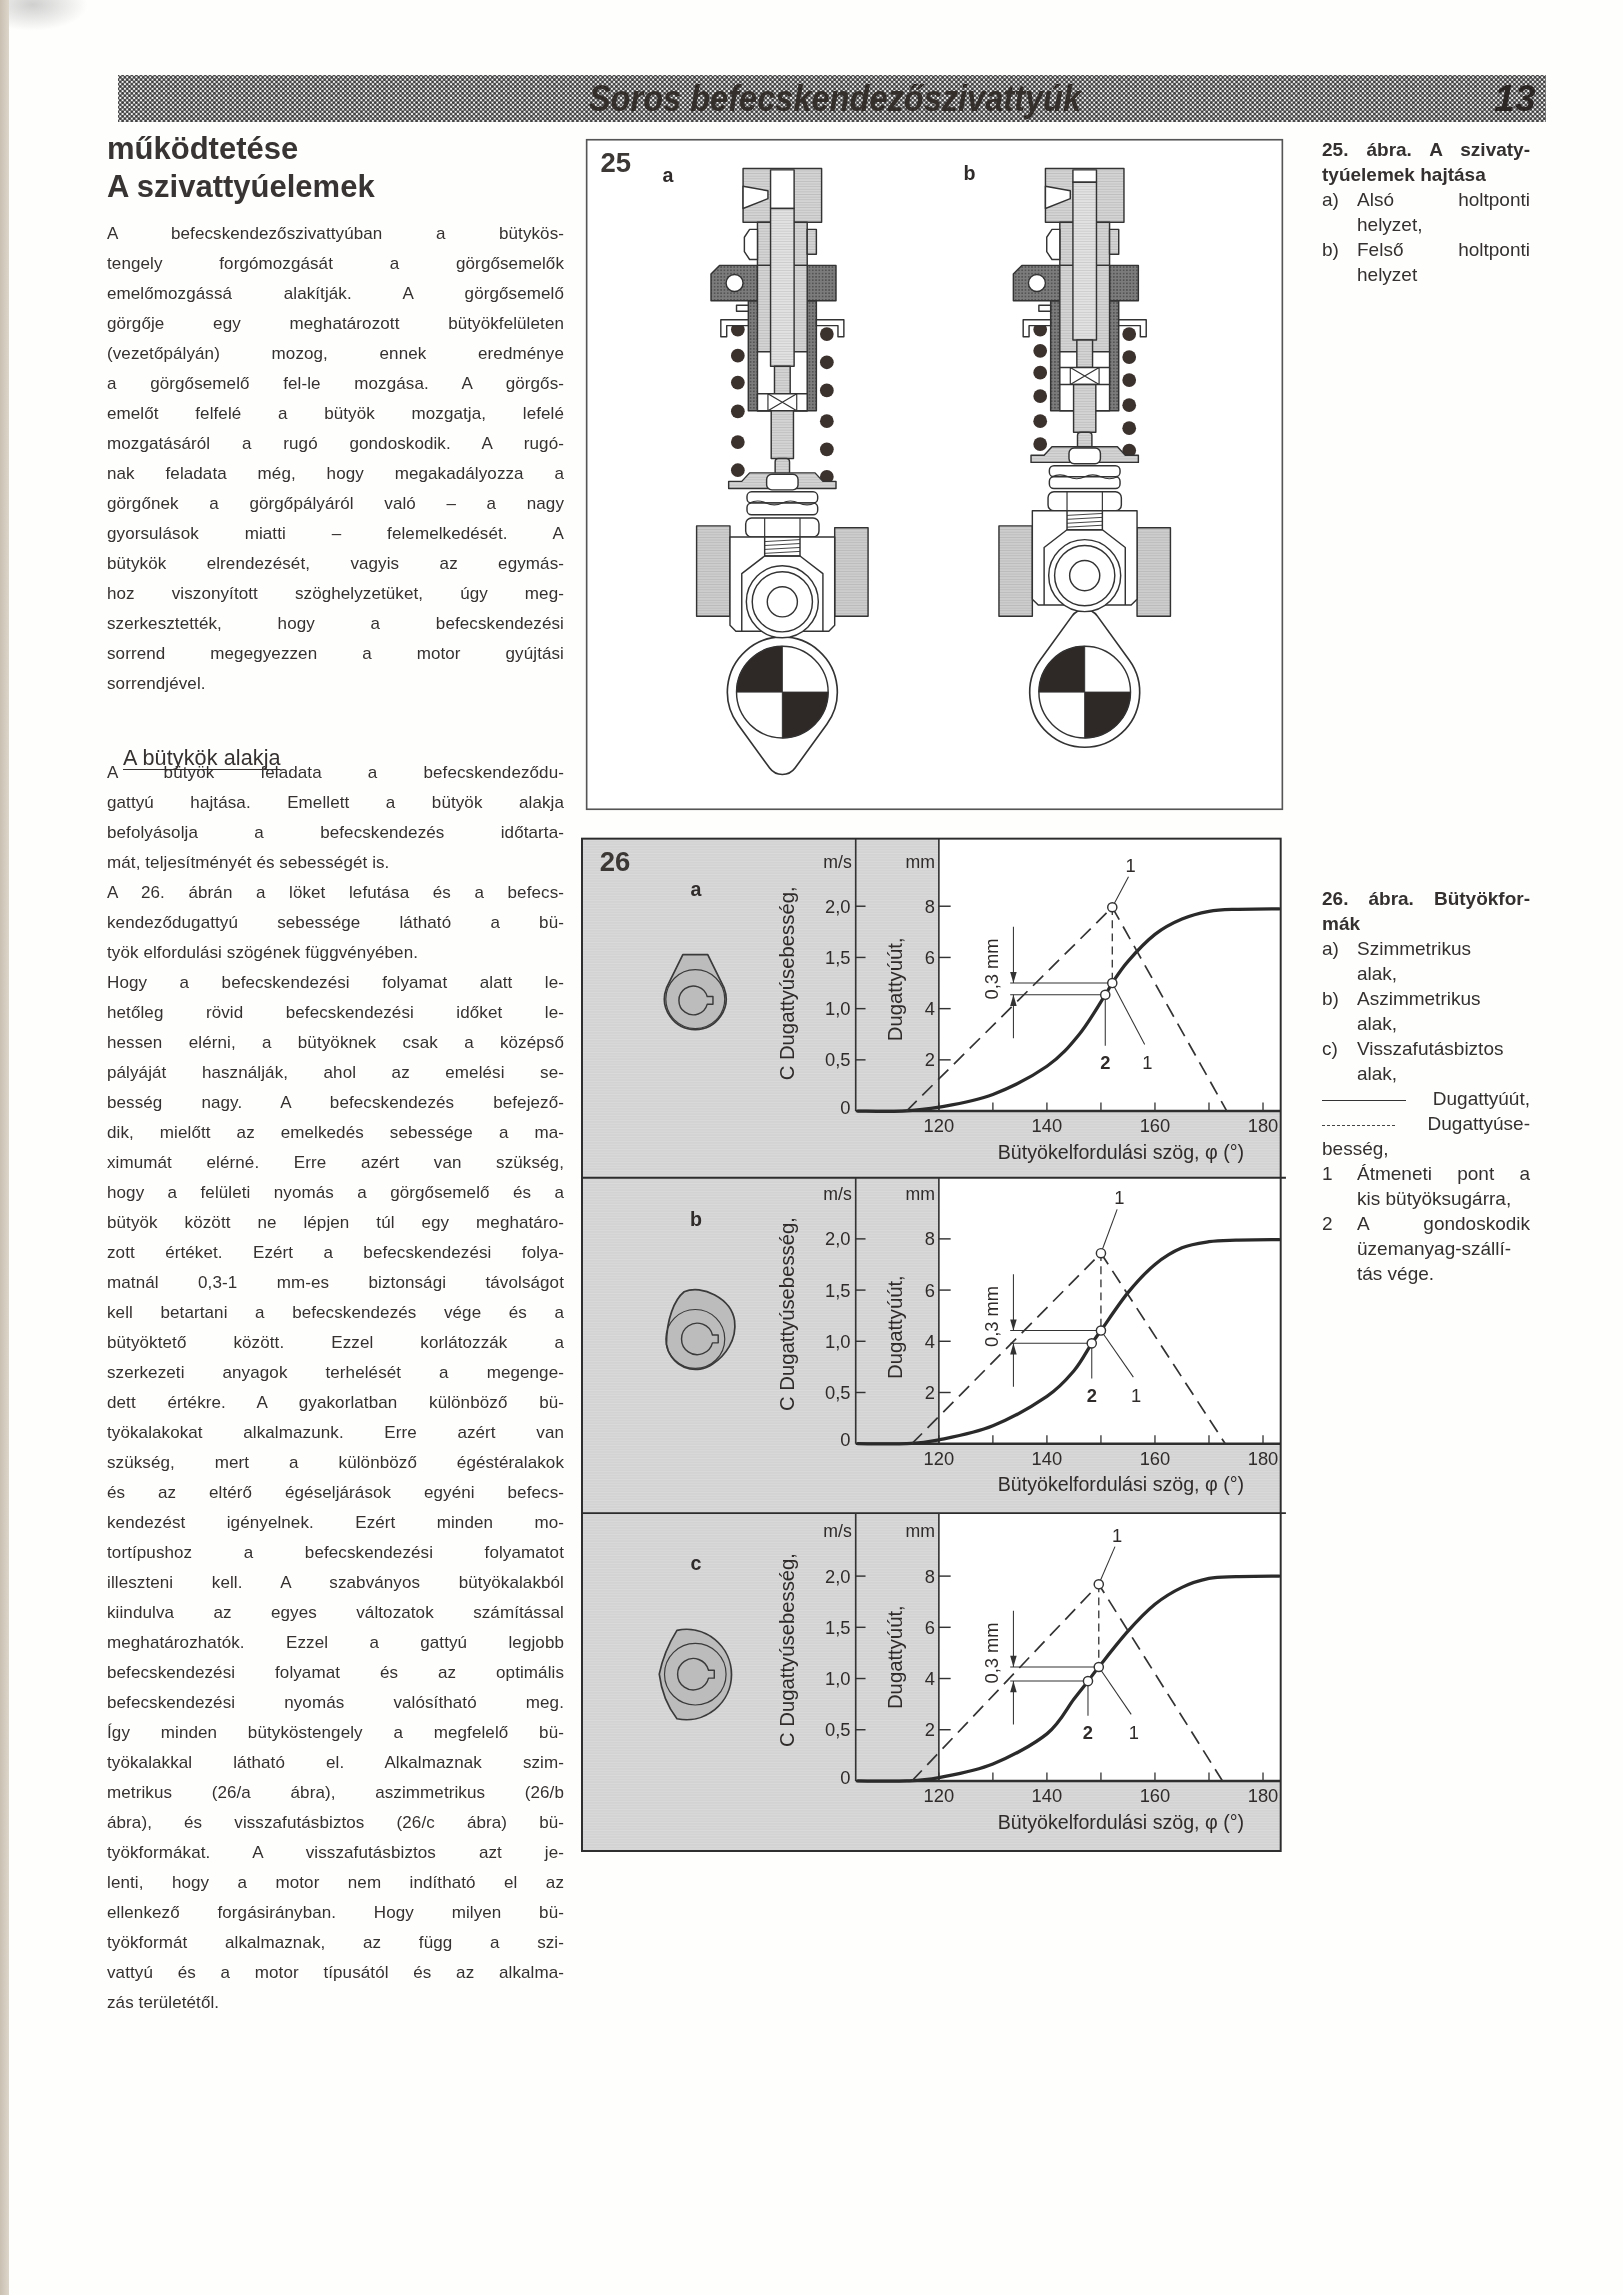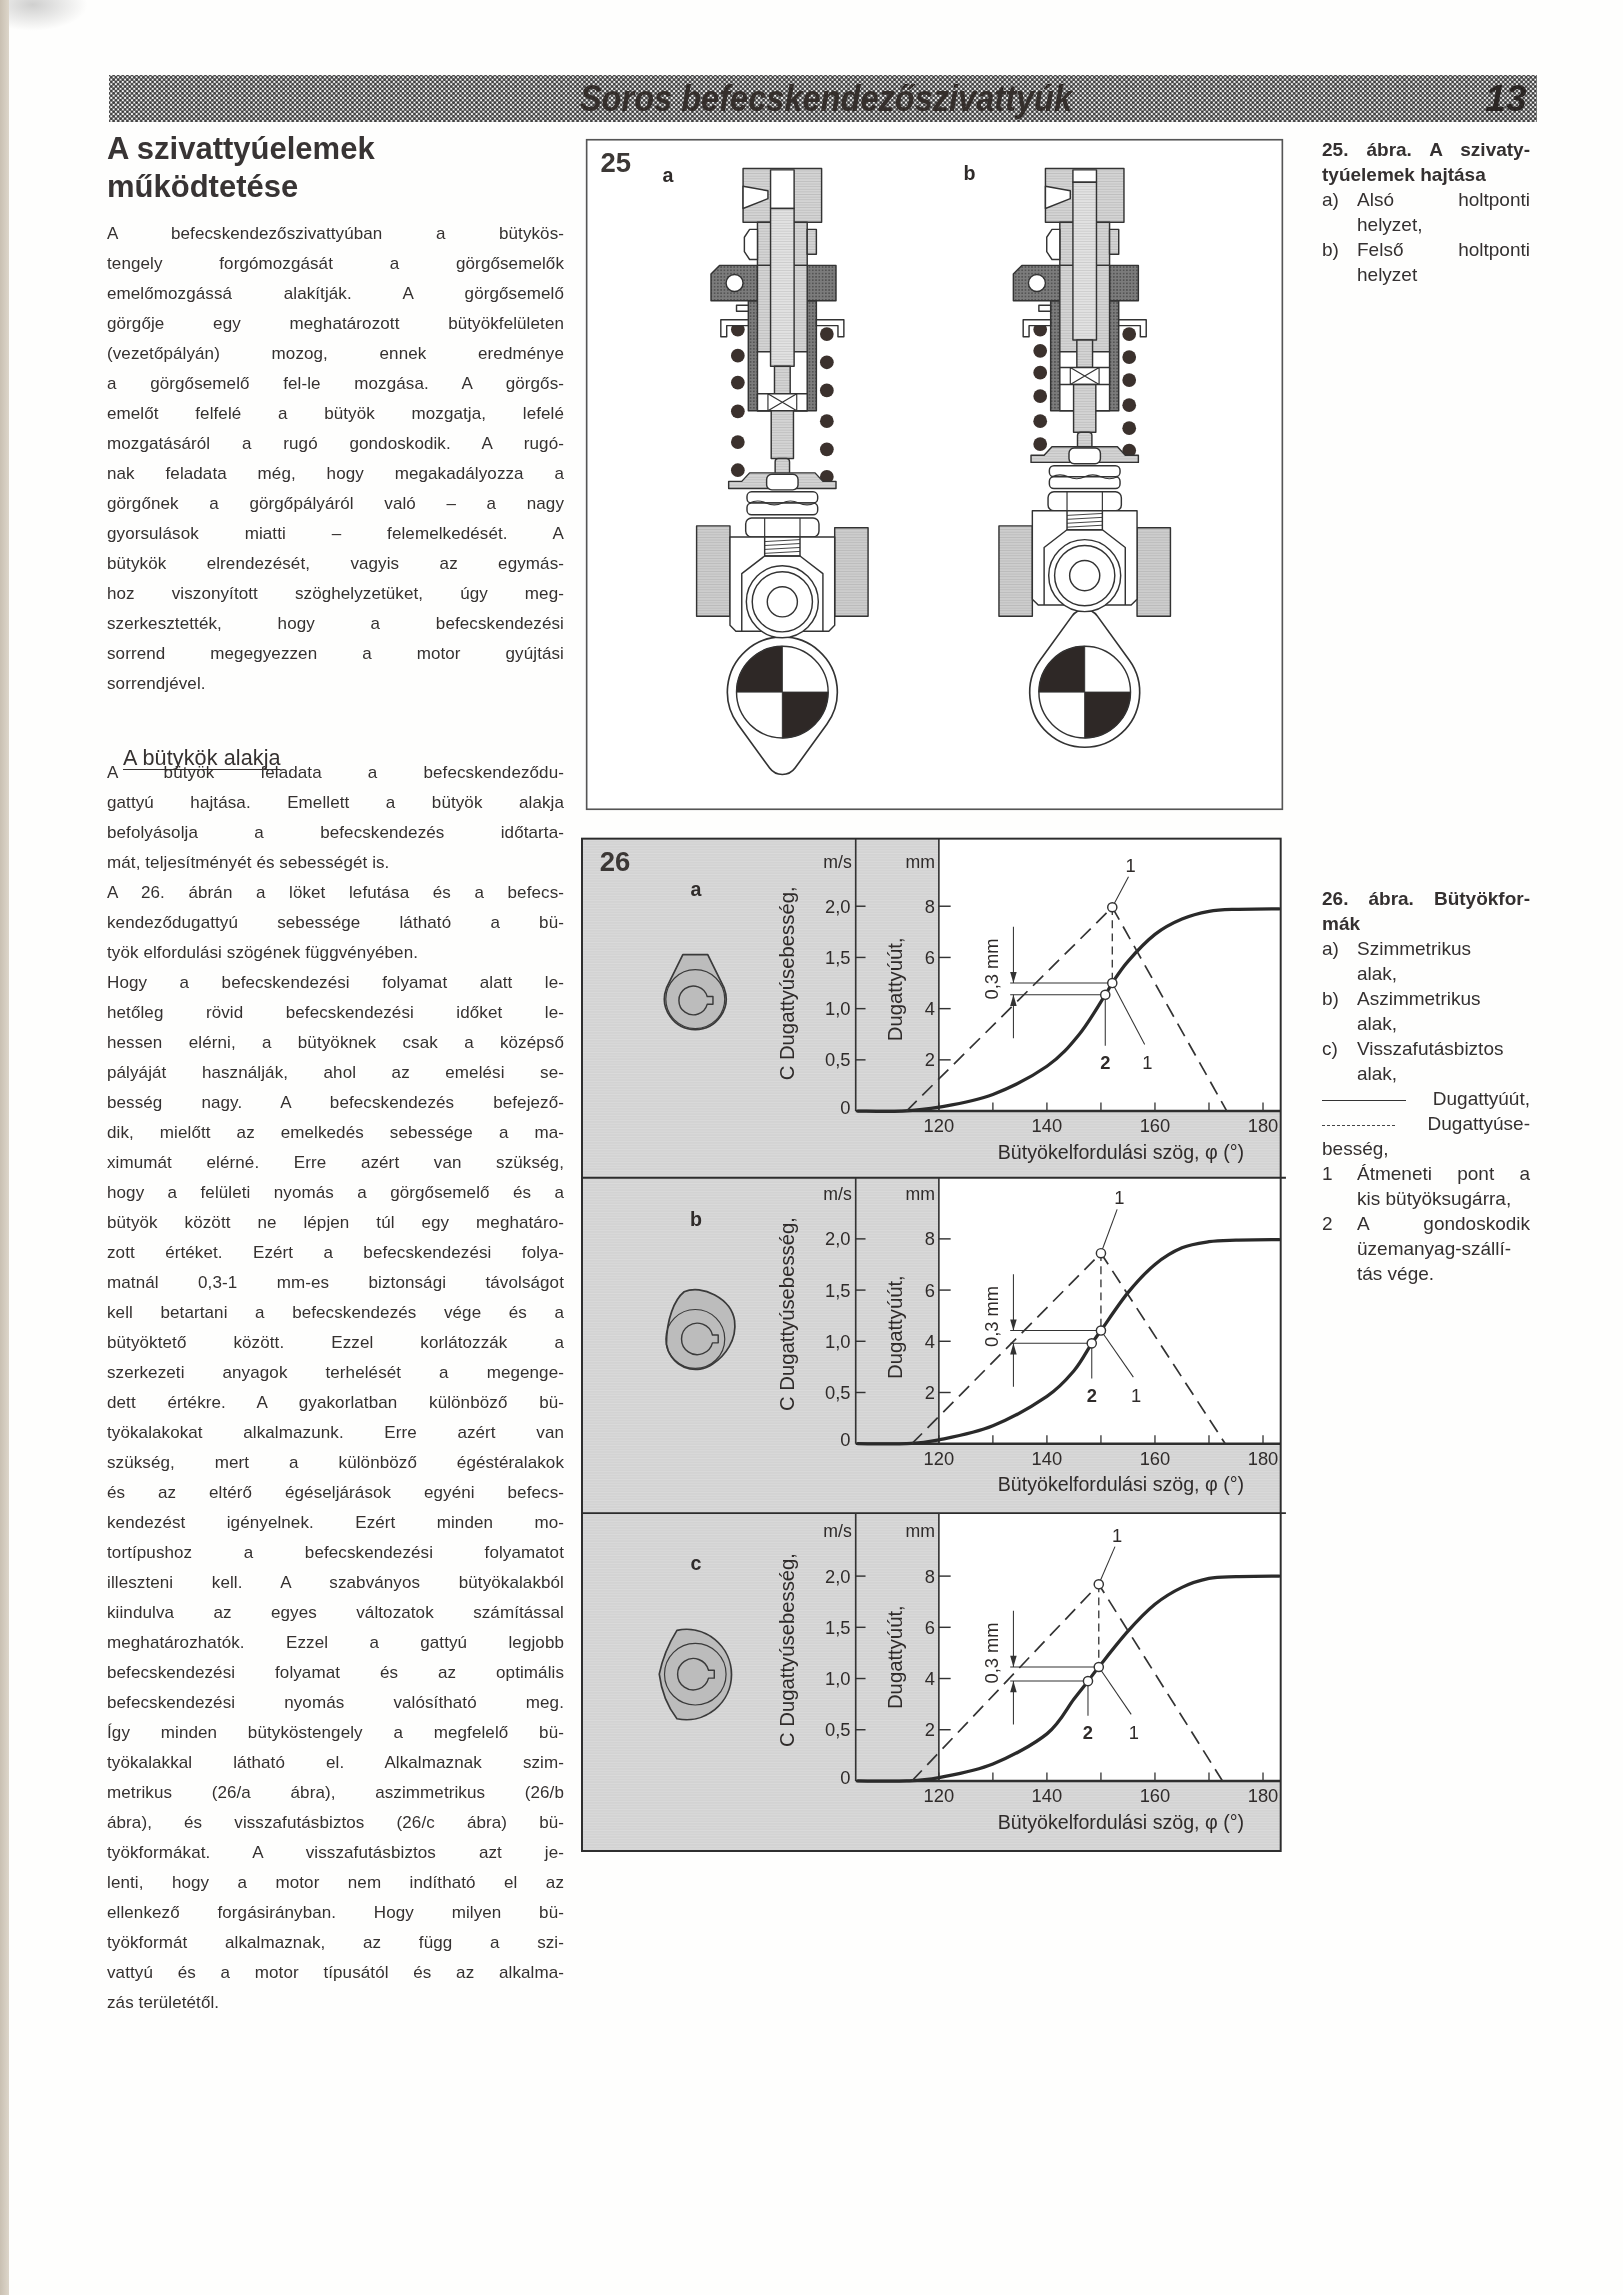--- a/index.html
+++ b/index.html
@@ -1,19 +1,19 @@
 <!DOCTYPE html>
 <html style="font-size:10.5px"><head>
 <meta charset="utf-8">
 <style>
 html,body{margin:0;padding:0}
 body{width:1623px;height:2295px;position:relative;overflow:hidden;background:#fefefd;font-family:"Liberation Sans",sans-serif;color:#353130}
 .binding{position:absolute;left:0;top:0;width:8.5px;height:2295px;background:linear-gradient(90deg,#c9c0b2,#ddd6ca)}
 .smudge{position:absolute;left:9.2px;top:0;width:79px;height:31px;background:radial-gradient(ellipse at 30% 15%,rgba(120,120,120,.35),rgba(200,200,200,0) 70%)}
-.band{position:absolute;left:109px;top:75px;width:1428px;height:47px;background-color:#f4f4f4;
+.band{position:absolute;left:118px;top:75px;width:1428px;height:47px;background-color:#f4f4f4;
   background-image:radial-gradient(circle,#3d3d3d 1.2px,rgba(0,0,0,0) 1.6px),radial-gradient(circle,#3d3d3d 1.2px,rgba(0,0,0,0) 1.6px);
   background-size:4.6px 4.6px;background-position:0 0,2.3px 2.3px}
 .band-title{position:absolute;left:717px;top:0;line-height:47px;font-size:37px;font-weight:bold;font-style:italic;color:#352f2c;white-space:nowrap;transform:translateX(-50%) scaleX(.88);transform-origin:center}
 .page-num{position:absolute;right:10.5px;top:0;line-height:47px;font-size:37px;font-weight:bold;font-style:italic;color:#2c2725}
 .col{position:absolute;left:107px;width:457px}
 .heading{top:130px;margin:0;font-size:31px;font-weight:bold;line-height:38px;color:#383434}
 .heading div{white-space:nowrap}
 .line{display:block;white-space:nowrap;text-align:justify;text-align-last:justify;font-size:17px;letter-spacing:0.1px}
 .line.last{text-align-last:left}
 #p1{top:219px}
@@ -52,22 +52,22 @@
 <div class="binding"></div>
 <div class="smudge"></div>
 
 <header class="band">
   <span class="band-title">Soros befecskendezőszivattyúk</span>
   <span class="page-num">13</span>
 </header>
 
 <section>
   <h1 class="col heading">
+    <div>működtetése</div>
     <div>A szivattyúelemek</div>
-    <div>működtetése</div>
   </h1>
   <div class="col" id="p1">
       <span class="line">A befecskendezőszivattyúban a bütykös-</span>
       <span class="line">tengely forgómozgását a görgősemelők</span>
       <span class="line">emelőmozgássá alakítják. A görgősemelő</span>
       <span class="line">görgője egy meghatározott bütyökfelületen</span>
       <span class="line">(vezetőpályán) mozog, ennek eredménye</span>
       <span class="line">a görgősemelő fel-le mozgása. A görgős-</span>
       <span class="line">emelőt felfelé a bütyök mozgatja, lefelé</span>
       <span class="line">mozgatásáról a rugó gondoskodik. A rugó-</span>

